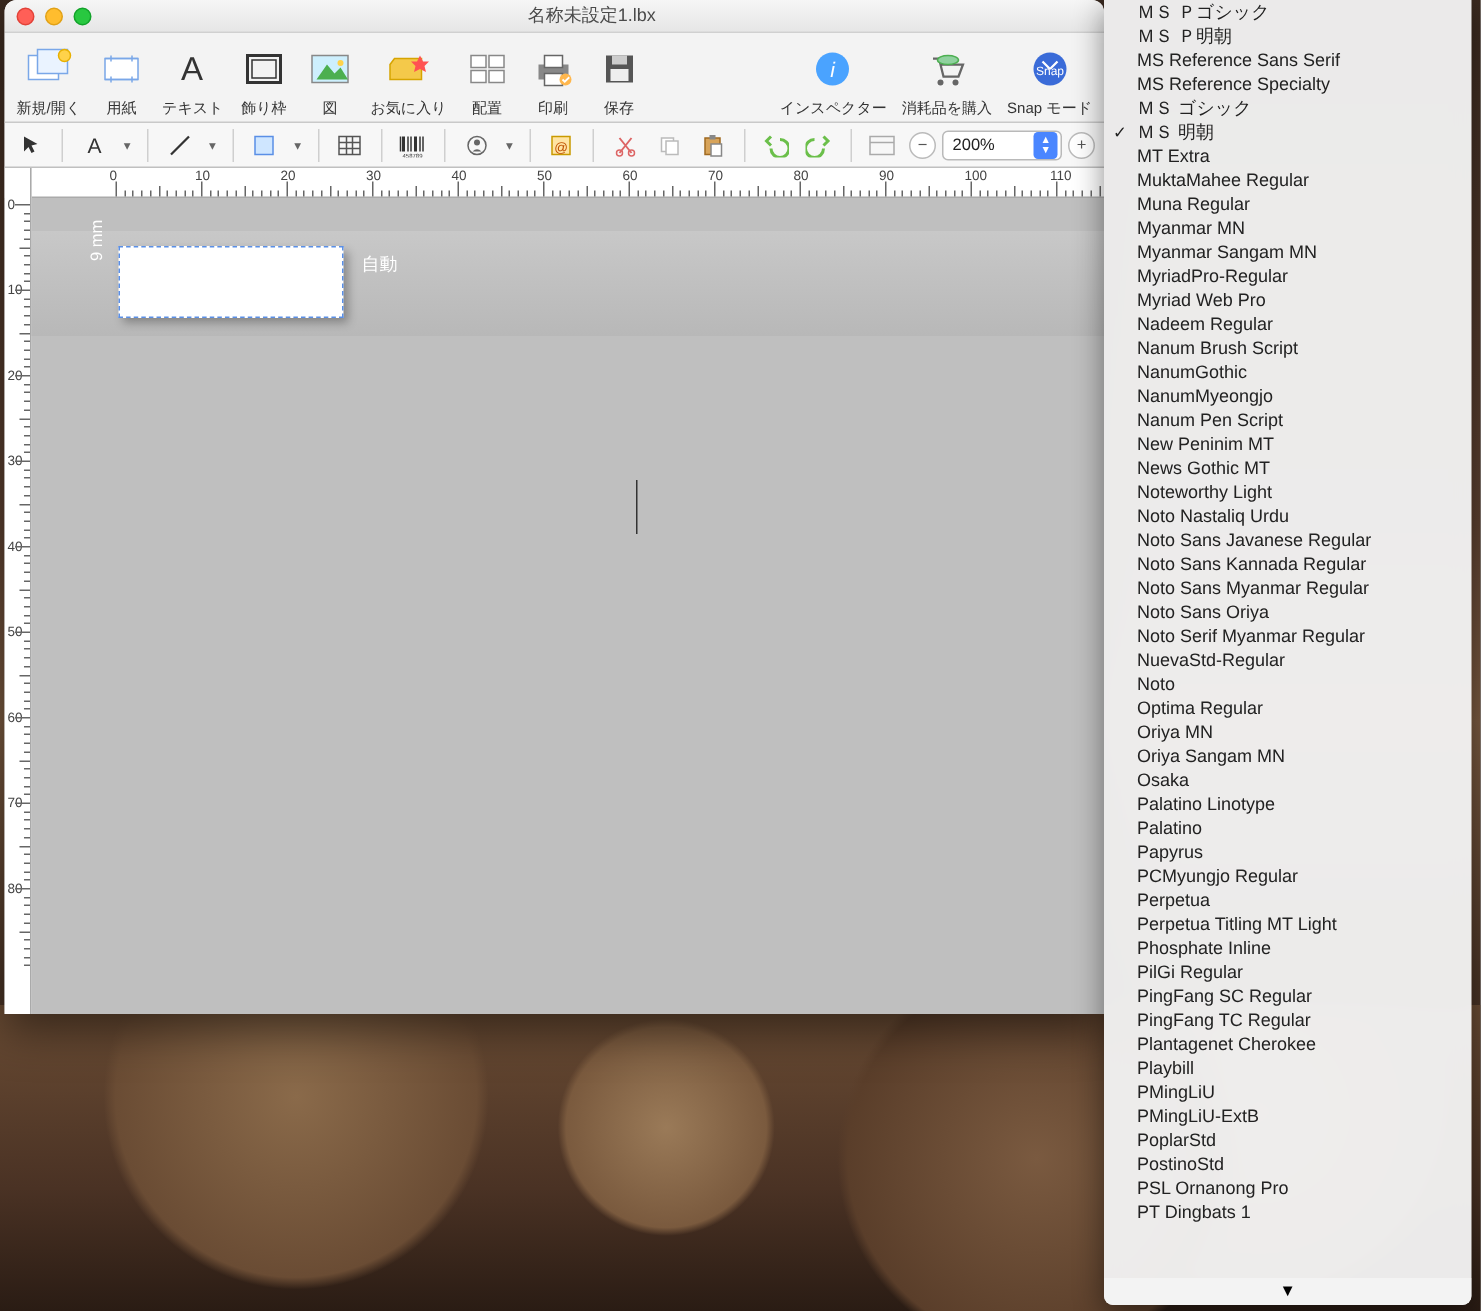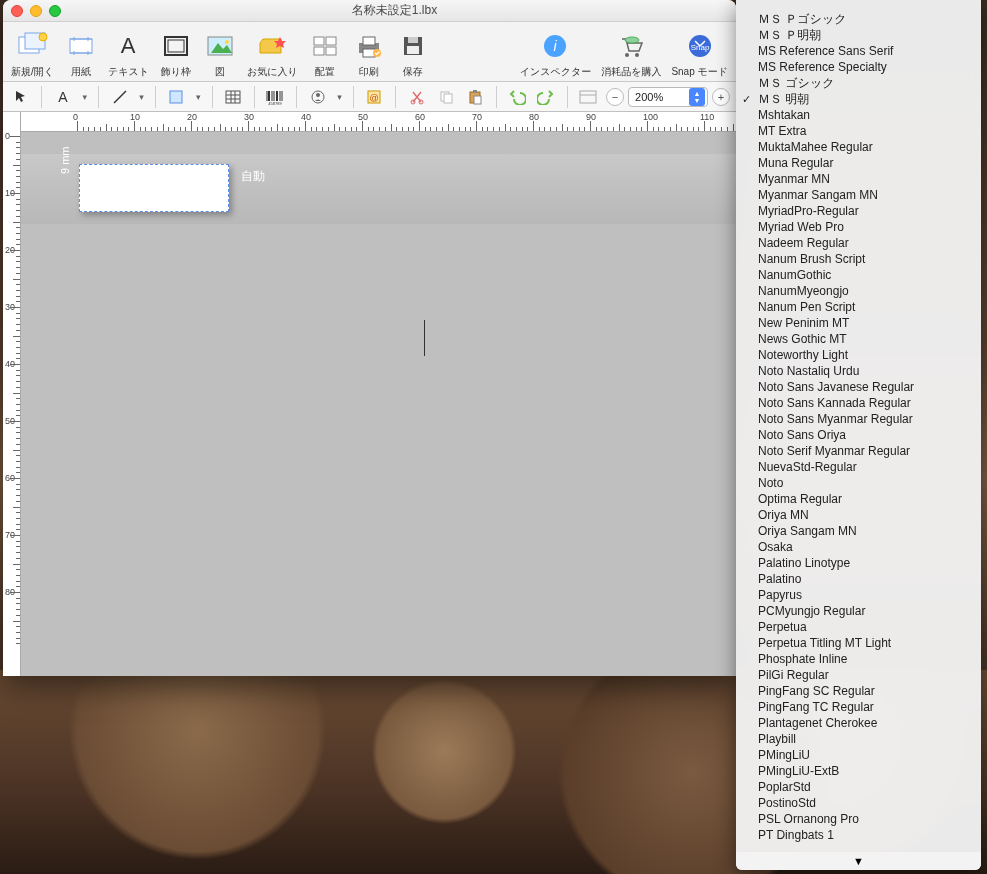--- a/index.html
+++ b/index.html
@@ -45,21 +45,21 @@
   .canvas-area{position:absolute;left:18px;top:20px;right:0;bottom:0;background:#bfbfbf;}
   .label-strip{position:absolute;left:0;right:0;top:22px;height:70px;background:linear-gradient(#c8c8c8,#b8b8b8);}
   .label-box{position:absolute;left:58px;top:32px;width:150px;height:48px;background:#fff;border:1px dashed #5a8fe6;box-shadow:3px 3px 6px rgba(0,0,0,0.3);}
   .size-txt{position:absolute;left:38px;top:42px;transform:rotate(-90deg);transform-origin:left top;font-size:11px;color:#fff;}
   .auto-txt{position:absolute;left:220px;top:36px;font-size:12px;color:#fff;}
   .cursor-line{position:absolute;left:403px;top:188px;width:1px;height:36px;background:#333;}
   .tick-num{position:absolute;top:0;font-size:9px;color:#444;}
   .ltick{position:absolute;left:0;font-size:9px;color:#444;width:18px;text-align:left;padding-left:2px;}
   .font-menu{position:absolute;left:736px;top:0;width:245px;height:870px;
     background:rgba(242,242,242,0.96);backdrop-filter:blur(6px);box-shadow:0 6px 20px rgba(0,0,0,0.45);border-radius:0 0 6px 6px;overflow:hidden;}
-  .font-list{padding:11px 0 4px 0;}
+  .font-list{padding:0 0 4px 0;}
   .font-item{display:flex;align-items:center;height:16px;padding:0 10px 0 22px;font-size:12px;color:#222;position:relative;white-space:nowrap;}
   .font-item.checked::before{content:"✓";position:absolute;left:6px;font-size:11px;}
   .font-scroll-down{position:absolute;left:0;right:0;bottom:0;height:18px;display:flex;align-items:center;justify-content:center;background:rgba(242,242,242,0.96);font-size:11px;}
   svg{display:block;}
 </style>
 </head>
 <body>
 
 <div class="desktop-bg">
   <div class="rocks"></div>
@@ -568,21 +568,20 @@
 </div>
 
 <div class="font-menu">
   <div class="font-list" id="font-list">
       <div class="font-item">ＭＳ Ｐゴシック</div>
       <div class="font-item">ＭＳ Ｐ明朝</div>
       <div class="font-item">MS Reference Sans Serif</div>
       <div class="font-item">MS Reference Specialty</div>
       <div class="font-item">ＭＳ ゴシック</div>
       <div class="font-item checked">ＭＳ 明朝</div>
-      <div class="font-item">Mshtakan</div>
       <div class="font-item">MT Extra</div>
       <div class="font-item">MuktaMahee Regular</div>
       <div class="font-item">Muna Regular</div>
       <div class="font-item">Myanmar MN</div>
       <div class="font-item">Myanmar Sangam MN</div>
       <div class="font-item">MyriadPro-Regular</div>
       <div class="font-item">Myriad Web Pro</div>
       <div class="font-item">Nadeem Regular</div>
       <div class="font-item">Nanum Brush Script</div>
       <div class="font-item">NanumGothic</div>

